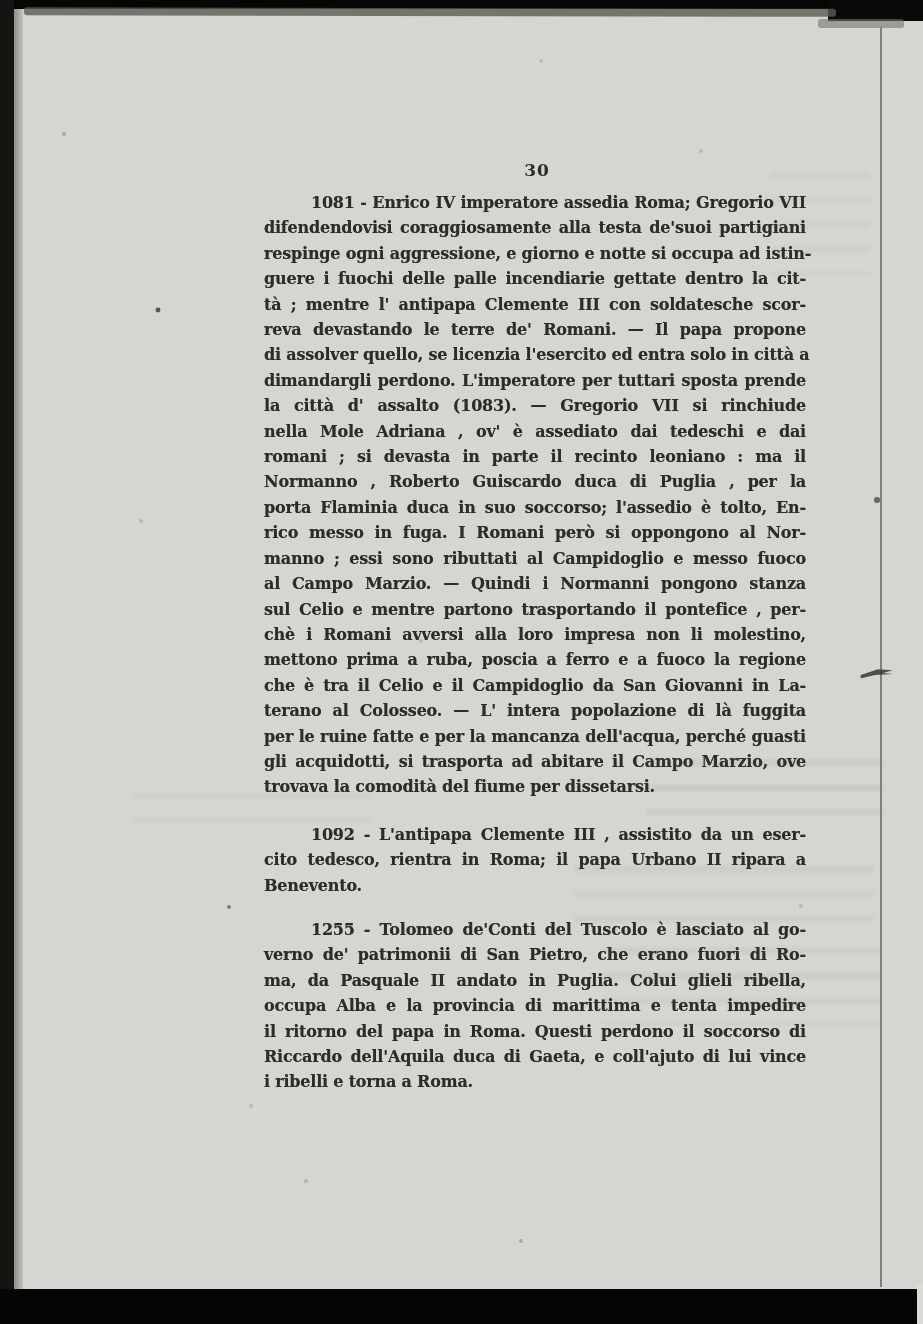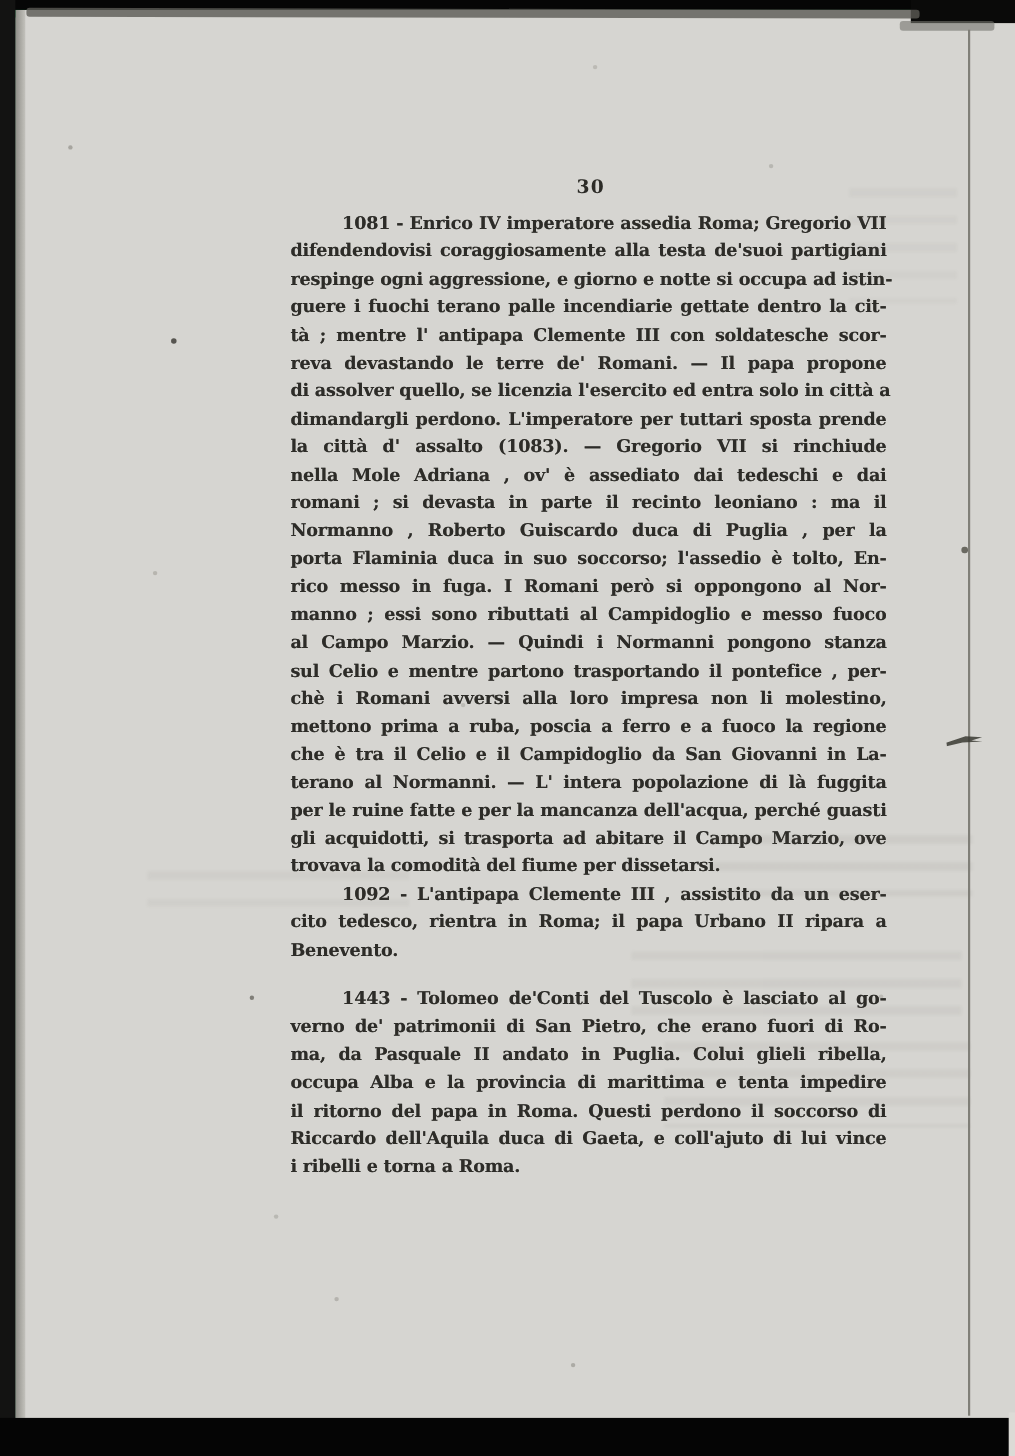--- a/index.html
+++ b/index.html
@@ -52,21 +52,21 @@
     font-size: 17px; font-weight: 700; color: #2c2b27;
     letter-spacing: 1px;
   }
   .text-block {
     position: absolute; left: 250px; top: 181px; width: 542px;
     font-size: 16px; font-weight: 700; color: #2d2c28;
     letter-spacing: -0.2px;
     text-shadow: 0 0 0.5px rgba(45,44,40,.55);
   }
   .paragraph { display: block; }
-  .paragraph.gap-a { }
+  .paragraph.gap-a { margin-bottom: 22px; }
   .paragraph.gap-b { margin-bottom: 19px; }
   .text-line {
     line-height: 25.4px;
     white-space: nowrap;
     text-align: justify;
     text-align-last: justify;
   }
   .text-line.first { text-indent: 47px; }
   .text-line.last  { text-align-last: left; }
   
@@ -114,49 +114,49 @@
 <div class="scan">
 
   <div class="page">
     <div class="page-number">30</div>
 
     <div class="text-block">
       <div class="paragraph gap-a">
           <div class="text-line first">1081 - Enrico IV imperatore assedia Roma; Gregorio VII</div>
           <div class="text-line">difendendovisi coraggiosamente alla testa de'suoi partigiani</div>
           <div class="text-line">respinge ogni aggressione, e giorno e notte si occupa ad istin-</div>
-          <div class="text-line">guere i fuochi terano palle incendiarie gettate dentro la cit-</div>
+          <div class="text-line">guere i fuochi delle palle incendiarie gettate dentro la cit-</div>
           <div class="text-line">tà ; mentre l' antipapa Clemente III con soldatesche scor-</div>
           <div class="text-line">reva devastando le terre de' Romani. — Il papa propone</div>
           <div class="text-line">di assolver quello, se licenzia l'esercito ed entra solo in città a</div>
           <div class="text-line">dimandargli perdono. L'imperatore per tuttari sposta prende</div>
           <div class="text-line">la città d' assalto (1083). — Gregorio VII si rinchiude</div>
           <div class="text-line">nella Mole Adriana , ov' è assediato dai tedeschi e dai</div>
           <div class="text-line">romani ; si devasta in parte il recinto leoniano : ma il</div>
           <div class="text-line">Normanno , Roberto Guiscardo duca di Puglia , per la</div>
           <div class="text-line">porta Flaminia duca in suo soccorso; l'assedio è tolto, En-</div>
           <div class="text-line">rico messo in fuga. I Romani però si oppongono al Nor-</div>
           <div class="text-line">manno ; essi sono ributtati al Campidoglio e messo fuoco</div>
           <div class="text-line">al Campo Marzio. — Quindi i Normanni pongono stanza</div>
           <div class="text-line">sul Celio e mentre partono trasportando il pontefice , per-</div>
           <div class="text-line">chè i Romani avversi alla loro impresa non li molestino,</div>
           <div class="text-line">mettono prima a ruba, poscia a ferro e a fuoco la regione</div>
           <div class="text-line">che è tra il Celio e il Campidoglio da San Giovanni in La-</div>
-          <div class="text-line">terano al Normanni. — L' intera popolazione di là fuggita</div>
+          <div class="text-line">terano al Colosseo. — L' intera popolazione di là fuggita</div>
           <div class="text-line">per le ruine fatte e per la mancanza dell'acqua, perché guasti</div>
           <div class="text-line">gli acquidotti, si trasporta ad abitare il Campo Marzio, ove</div>
           <div class="text-line last">trovava la comodità del fiume per dissetarsi.</div>
         </div>
       <div class="paragraph gap-b">
           <div class="text-line first">1092 - L'antipapa Clemente III , assistito da un eser-</div>
           <div class="text-line">cito tedesco, rientra in Roma; il papa Urbano II ripara a</div>
           <div class="text-line last">Benevento.</div>
         </div>
       <div class="paragraph">
-          <div class="text-line first">1443 - Tolomeo de'Conti del Tuscolo è lasciato al go-</div>
+          <div class="text-line first">1255 - Tolomeo de'Conti del Tuscolo è lasciato al go-</div>
           <div class="text-line">verno de' patrimonii di San Pietro, che erano fuori di Ro-</div>
           <div class="text-line">ma, da Pasquale II andato in Puglia. Colui glieli ribella,</div>
           <div class="text-line">occupa Alba e la provincia di marittima e tenta impedire</div>
           <div class="text-line">il ritorno del papa in Roma. Questi perdono il soccorso di</div>
           <div class="text-line">Riccardo dell'Aquila duca di Gaeta, e coll'ajuto di lui vince</div>
           <div class="text-line last">i ribelli e torna a Roma.</div>
         </div>
     </div>
 
     <div class="ghost g1"></div>

